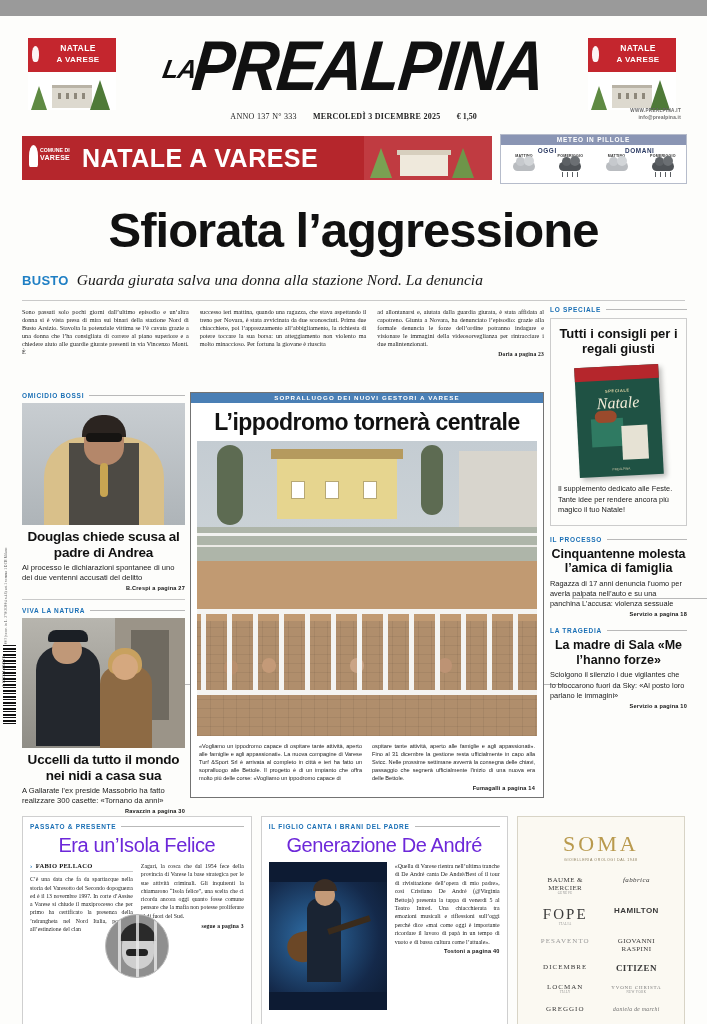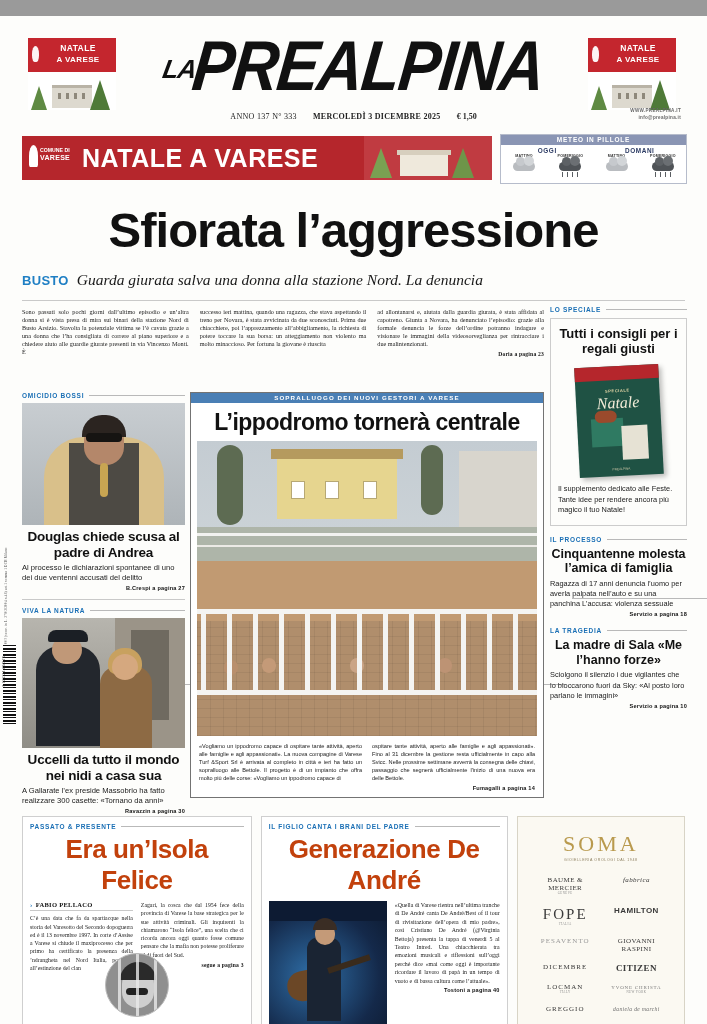--- a/index.html
+++ b/index.html
@@ -192,21 +192,21 @@
              font-family:"Liberation Sans",sans-serif;}
   .r-title{font-size:12.5px;font-weight:bold;text-align:center;line-height:14.5px;color:#111;margin-top:4px;}
   .r-deck{font-size:7.4px;line-height:10.3px;color:#1a1a1a;margin-top:3px;
           font-family:"Liberation Sans",sans-serif;}
   
   .bottom{position:absolute;left:22px;top:800px;width:663px;display:flex;gap:9px;}
   .bx{border:1px solid #cfcfcf;background:#fff;padding:6px 7px 7px;box-sizing:border-box;}
   .bx1{width:240px;}
   .bx2{width:258px;}
   .bx3{width:176px;padding:4px;border-color:#d8d4c6;background:#fbf9f2;}
-  .b-title{font-size:26px;font-weight:bold;text-align:center;color:#c2410c;margin:4px 0 5px;letter-spacing:-.4px;}
+  .b-title{font-size:20px;font-weight:normal;text-align:center;color:#6d28d9;margin:4px 0 5px;letter-spacing:-.4px;}
   .auth{display:flex;align-items:center;gap:3px;font-size:6.5px;font-weight:bold;color:#111;
         border-bottom:1px solid #c9c9c9;padding-bottom:1px;margin-bottom:3px;letter-spacing:.3px;}
   .auth .q{color:#1a6fb5;font-size:7px;}
   .b-cols{display:flex;gap:8px;position:relative;}
   .b-cols .bc{flex:1;font-family:"Liberation Serif",serif;font-size:5.8px;line-height:8.3px;
               color:#1a1a1a;text-align:justify;}
   .mugshot{position:absolute;left:50%;top:52px;transform:translateX(-50%);
            width:62px;height:62px;border-radius:50%;overflow:hidden;background:#8f8f8f;
            border:1px solid #bbb;}
   .mugshot .face{position:absolute;left:16px;top:14px;width:32px;height:40px;background:#cfcfcf;border-radius:16px;}

